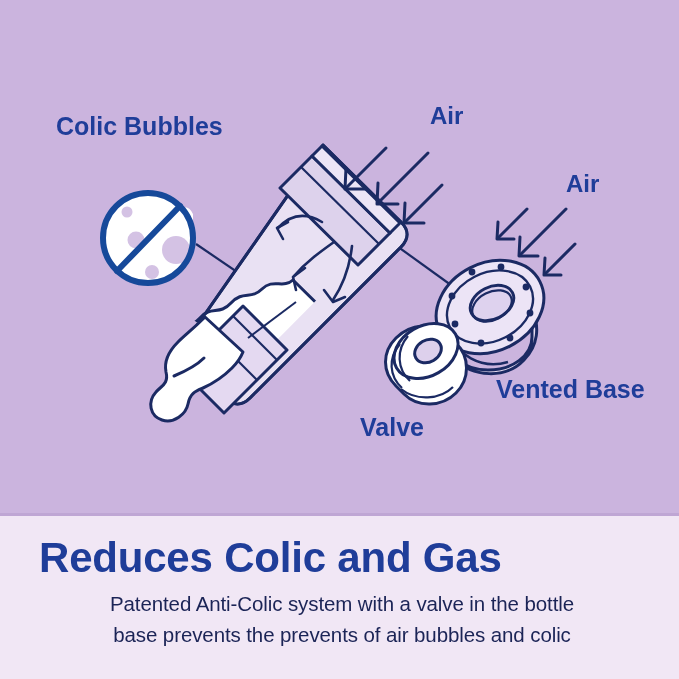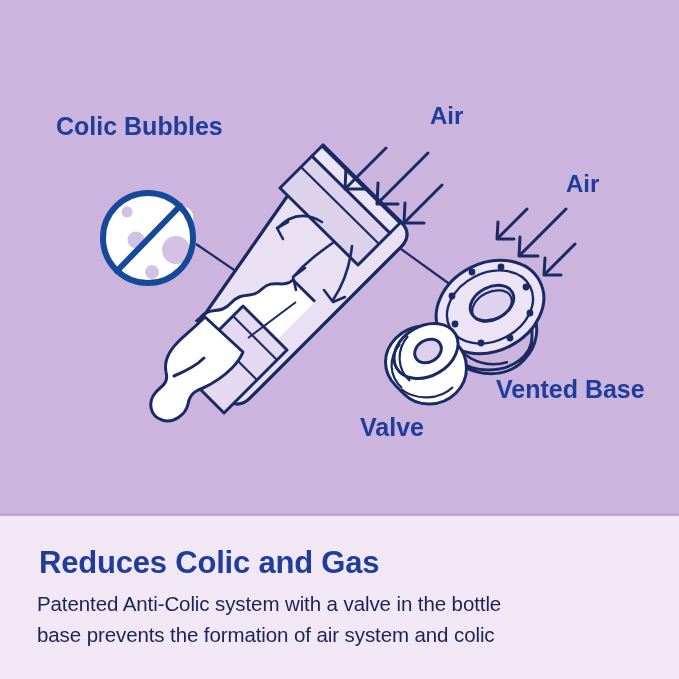--- a/index.html
+++ b/index.html
@@ -9,20 +9,21 @@
   }
   body {
     font-family: "Liberation Sans", sans-serif;
   }
   #infographic {
     position: relative;
     width: 679px;
     height: 679px;
     overflow: hidden;
     background: #cbb4de;
+    text-align: center;
   }
   .diagram-panel {
     position: absolute;
     left: 0;
     top: 0;
     width: 679px;
     height: 516px;
     background: #cbb4de;
   }
   .panel-divider {
@@ -38,26 +39,25 @@
     left: 0;
     top: 516px;
     width: 679px;
     height: 163px;
     background: #f1e7f5;
   }
   .caption-title {
     position: absolute;
     left: 39px;
     top: 534px;
-    font-size: 31px;
+    font-size: 42px;
     font-weight: bold;
     color: #1f3d99;
     letter-spacing: -0.2px;
     white-space: nowrap;
-    margin-top: 11px;
   }
   .caption-body {
     position: absolute;
     left: 37px;
     top: 588px;
     width: 610px;
     font-size: 20.5px;
     line-height: 31px;
     color: #1b2456;
     letter-spacing: -0.1px;
@@ -267,16 +267,16 @@
     <text class="dlabel-lg" x="360" y="436">Valve</text>
     <text class="dlabel-lg" x="496" y="398">Vented Base</text>
   </svg>
 
   <div class="panel-divider"></div>
   <div class="caption-panel"></div>
 
   <div class="caption-title">Reduces Colic and Gas</div>
   <div class="caption-body">
     <span>Patented Anti-Colic system with a valve in the bottle</span>
-    <span>base prevents the formation of air system and colic</span>
+    <span>base prevents the prevents of air bubbles and colic</span>
   </div>
 
 </div>
 
 </body></html>

